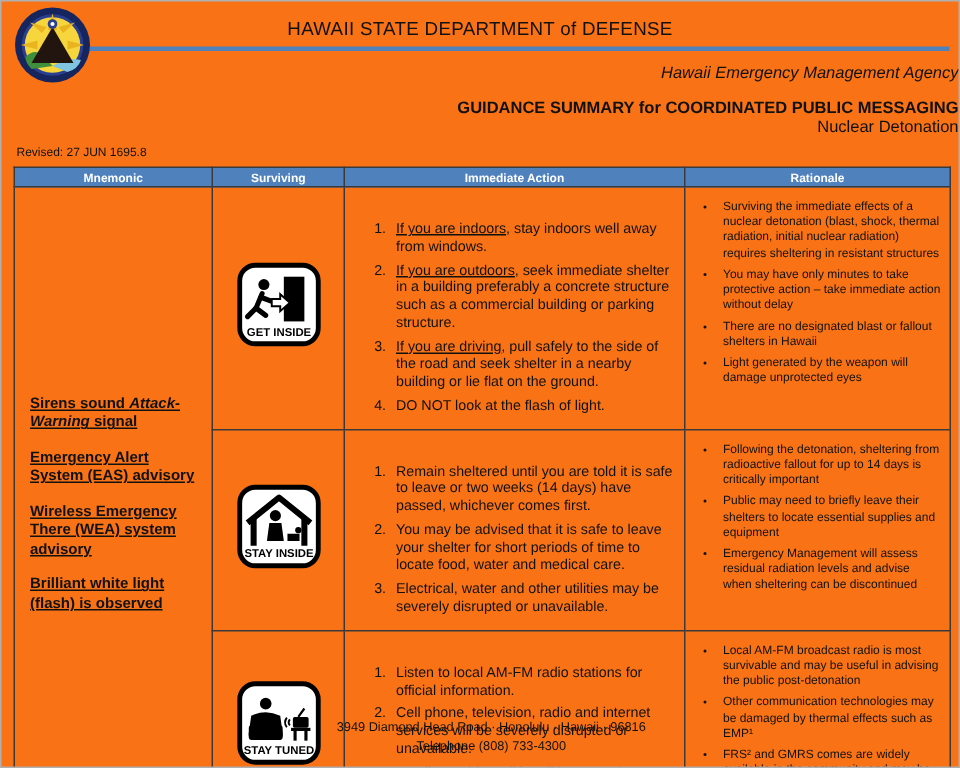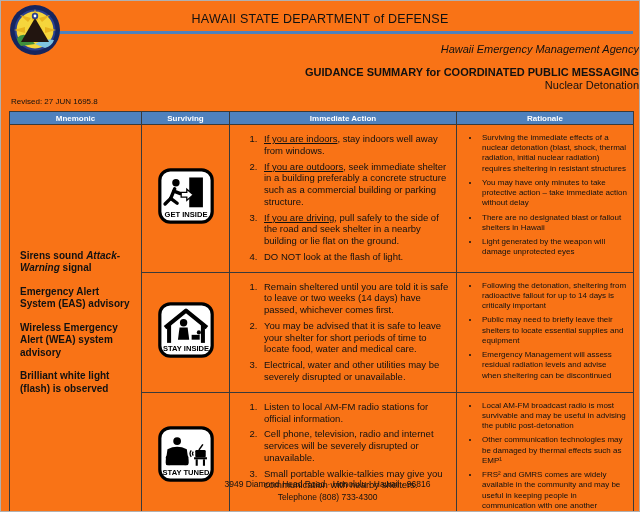--- a/index.html
+++ b/index.html
@@ -39,25 +39,25 @@
     font-size: 8px; font-weight: bold;
     height: 13px; padding: 1px 2px;
     border: 1px solid #3a3a3a; text-align: center;
   }
   .guidance td {
     border: 1px solid #3a3a3a;
     vertical-align: top;
     padding: 5px 6px;
   }
   td.trig-cell { vertical-align: middle; padding-left: 10px; }
-  .trig-item { font-size: 10px; font-weight: bold; line-height: 1.25; margin: 11px 0; width: 112px; }
+  .trig-item { font-size: 10px; font-weight: bold; line-height: 1.25; margin: 11px 0; width: 112px; text-decoration: underline; }
   .trig-item .em { font-style: italic; }
   td.mnem-cell { vertical-align: middle; text-align: center; padding: 2px; }
   td.act-cell  { }
-  ol.actions { list-style: decimal; padding-left: 24px; font-size: 9.5px; line-height: 1.24; margin-top: 3px; }
+  ol.actions { list-style: decimal; padding-left: 24px; font-size: 9.5px; line-height: 1.24; margin-top: 17px; }
   ol.actions li { margin-bottom: 4px; padding-left: 4px; }
   ol.actions .u { text-decoration: underline; }
   ul.rationale { list-style: disc; padding-left: 17px; font-size: 8px; line-height: 1.28; margin-top: 3px; }
   ul.rationale li { margin-bottom: 4px; padding-left: 2px; }
   tr.r1 td { height: 119px; }
   tr.r2 td { height: 104px; }
   tr.r3 td { height: 88px; }
   .footer { position: absolute; left: 0; right: 0; bottom: 8px; text-align: center; font-size: 8.5px; line-height: 1.45; padding-left: 15px; }
   
   .mnem-icon { display: inline-block; }
@@ -107,21 +107,21 @@
       <th>Mnemonic</th>
       <th>Surviving</th>
       <th>Immediate Action</th>
       <th>Rationale</th>
     </tr>
 
     <tr class="r1">
       <td class="trig-cell" rowspan="3">
         <div class="trig-item"><span>Sirens sound </span><span class="em">Attack-Warning</span><span> signal</span></div>
         <div class="trig-item"><span>Emergency Alert System (EAS) advisory</span><span class="em"></span><span></span></div>
-        <div class="trig-item"><span>Wireless Emergency Alert (WEA) system advisory</span><span class="em"></span><span></span></div>
+        <div class="trig-item"><span>Wireless Emergency There (WEA) system advisory</span><span class="em"></span><span></span></div>
         <div class="trig-item"><span>Brilliant white light (flash) is observed</span><span class="em"></span><span></span></div>
       </td>
       <td class="mnem-cell">
         <svg class="mnem-icon" width="58" height="58" viewBox="0 0 72 72">
           <rect x="3.5" y="3.5" width="65" height="65" rx="13" fill="#fff" stroke="#000" stroke-width="4"></rect>
           <rect x="40" y="13" width="17" height="37" fill="#000"></rect>
           <g stroke="#000" stroke-width="4.2" stroke-linecap="round" fill="none">
             <line x1="22" y1="27" x2="17" y2="39"></line>
             <line x1="21" y1="30" x2="29" y2="33"></line>
             <line x1="17" y1="39" x2="10" y2="46"></line>

